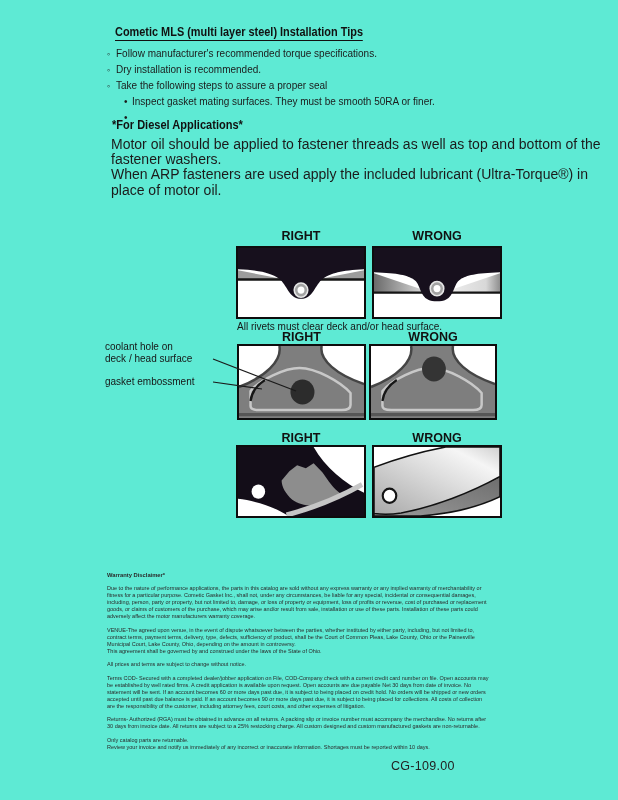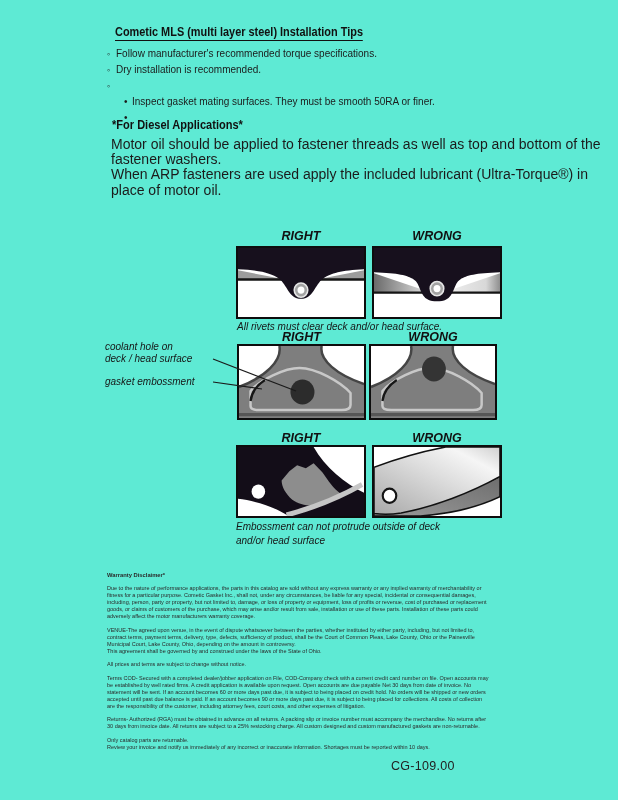--- a/index.html
+++ b/index.html
@@ -18,21 +18,21 @@
   .b-item { display:flex; }
   .b-mark { width:9px; font-size:9px; flex:0 0 9px; }
   .sb-item { display:flex; padding-left:17px; }
   .sb-mark { width:8px; font-size:10px; flex:0 0 8px; }
 
   .h2 { left:112px; top:118px; font-size:12px; font-weight:bold; color:#111;
         transform:scaleX(0.92); transform-origin:left top; white-space:nowrap; }
   .para { left:111px; font-size:14px; line-height:15.2px; white-space:pre-line; width:490px; }
   .p1 { top:137px; } .p2 { top:167px; } .p3 { top:212px; }
 
-  .diagrams { left:0; top:226px; width:542px; height:340px;font-style:italic; }
+  .diagrams { left:0; top:226px; width:542px; height:340px; }
   .dg-head { position:absolute; font-size:12.5px; font-weight:bold; color:#111; text-align:center; }
   .panel { position:absolute; border:2.5px solid #0d0d0d; background:#fff; box-sizing:border-box; }
   .panel svg { display:block; width:100%; height:100%; }
   .caption { position:absolute; font-size:10px; color:#161616; white-space:pre-line; line-height:13.5px; }
   .dg-label { position:absolute; font-size:10px; line-height:12px; color:#161616;
               text-align:left; white-space:pre-line; width:105px; left:105px; }
   .overlay { position:absolute; left:0; top:0; width:618px; height:340px; z-index:9; pointer-events:none; }
 
   .disclaimer { left:107px; top:572px; width:480px; font-size:5.5px; line-height:7px; color:#2a2a2a; }
   .disclaimer .dh { font-weight:bold; font-size:5.8px; margin-bottom:6px; }
@@ -50,20 +50,21 @@
     <div class="b-item">
       <span class="b-mark">◦</span>
       <span>Follow manufacturer's recommended torque specifications.</span>
     </div>
     <div class="b-item">
       <span class="b-mark">◦</span>
       <span>Dry installation is recommended.</span>
     </div>
     <div class="b-item">
       <span class="b-mark">◦</span>
+      <span>Take the following steps to assure a proper seal</span>
     </div>
     <div class="sb-item">
       <span class="sb-mark">•</span>
       <span>Inspect gasket mating surfaces.  They must be smooth 50RA or finer.</span>
     </div>
     <div class="sb-item">
       <span class="sb-mark">•</span>
     </div>
   </div>
 
@@ -170,22 +171,20 @@
             <stop offset="0" stop-color="#9a9a9a"></stop>
               <stop offset="1" stop-color="#6e6e6e"></stop>
           </linearGradient>
         </defs>
         <path d="M0,65 C50,59 95,46 130,29 L130,49 C106,60 76,66 48,68 L0,68 Z" fill="url(#g3stripe)" stroke="#111111" stroke-width="1.6"></path>
         <path d="M0,20 C28,10 52,4 74,0 L130,0 L130,29 C100,45 62,59 28,65 C18,66.5 8,66.5 0,65.5 Z" fill="url(#g3band)" stroke="#111111" stroke-width="1.6"></path>
         <circle cx="16" cy="48" r="7" fill="#ffffff" stroke="#141414" stroke-width="2.2"></circle>
       </svg>
     </div>
 
-    <div class="caption" style="left:236px; top:294px;">Embossment can not protrude outside of deck
-and/or head surface</div>
 
     <svg class="overlay" viewBox="0 0 618 340">
       <line x1="213" y1="133" x2="296" y2="165" stroke="#1a1a1a" stroke-width="1.1"></line>
       <line x1="213" y1="156" x2="262" y2="163" stroke="#1a1a1a" stroke-width="1.1"></line>
     </svg>
   </div>
 
   <div class="abs disclaimer">
     <div class="dh">Warranty Disclaimer*</div>
     <p>Due to the nature of performance applications, the parts in this catalog are sold without any express warranty or any implied warranty of merchantability or

